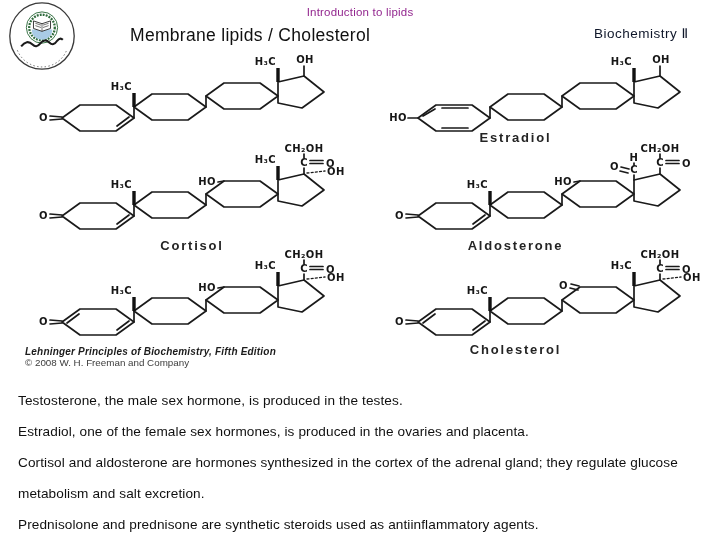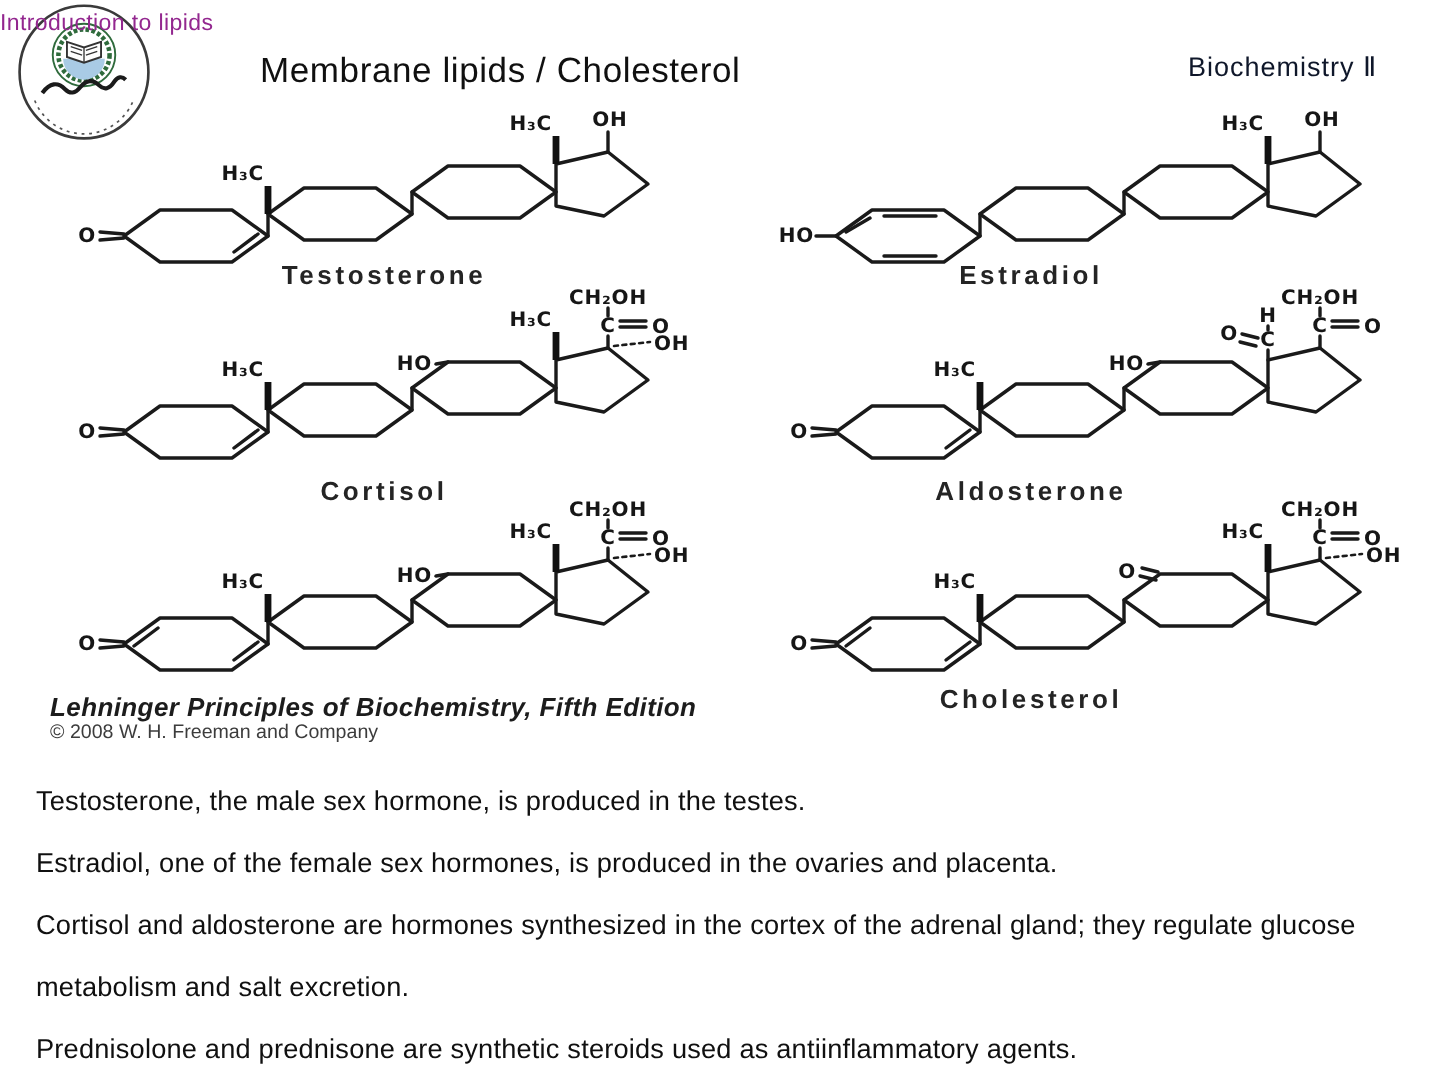--- a/index.html
+++ b/index.html
@@ -1,21 +1,21 @@
 <!DOCTYPE html>
 <html><head>
 <meta charset="utf-8">
 <style>
   html,body{margin:0;padding:0;background:#888;}
   .slide{
     position:relative;width:720px;height:540px;background:#ffffff;
     font-family:"Liberation Sans","DejaVu Sans",sans-serif;overflow:hidden;
   }
   
-  .hdr-sub{position:absolute;top:6px;left:0;width:720px;text-align:left;
+  .hdr-sub{position:absolute;top:6px;left:0;width:720px;text-align:center;
     font-size:11.5px;color:#93278f;letter-spacing:.2px;}
   .hdr-title{position:absolute;top:25px;left:130px;width:500px;text-align:left;
     font-size:17.5px;color:#101010;letter-spacing:.3px;}
   .hdr-tag{position:absolute;top:25px;left:594px;font-size:13.5px;color:#0f172a;
     letter-spacing:.5px;font-family:Liberation Sans, sans-serif;}
   
   .mol{position:absolute;width:300px;height:96px;}
   .mol svg{overflow:visible;display:block;}
   .bond{stroke:#1a1a1a;stroke-width:1.7;fill:none;stroke-linejoin:round;stroke-linecap:round;}
   .bold-bond{stroke:#111;stroke-width:3.4;fill:none;stroke-linecap:butt;}
@@ -23,21 +23,21 @@
   .atom{font-family:"DejaVu Sans",sans-serif;font-weight:bold;font-size:10px;
     fill:#161616;letter-spacing:.4px;}
   .mol-name{position:absolute;top:76px;left:0;width:300px;text-align:center;
     font-weight:bold;font-size:13px;letter-spacing:1.8px;color:#242424;}
   .mr .mol-name{width:235px;}
   .row2 .mol-name{top:86px;}
   .row3 .mol-name{top:84px;}
   
   .caption{position:absolute;left:25px;top:345px;color:#1c1c1c;}
   .cap-label{font-size:13.5px;font-weight:bold;letter-spacing:.8px;}
-  .cap-src{font-size:13px;font-weight:bold;font-style:italic;letter-spacing:.2px;margin-top:1px;}
+  .cap-src{font-size:10px;font-weight:bold;font-style:italic;letter-spacing:.2px;margin-top:1px;}
   .cap-copy{font-size:9.8px;color:#3c3c3c;}
   
   .bodytext{position:absolute;left:18px;top:385px;width:704px;
     font-size:13.6px;line-height:31px;color:#101010;letter-spacing:.1px;}
   .bodytext p{margin:0;}
   
   .logo{position:absolute;left:6px;top:1px;}
 </style>
 </head>
 <body>
@@ -70,21 +70,20 @@
         <path class="bond" d="M87,63 L75,72"></path>
         <path class="bond" d="M8,62 L20,63 M8,66 L20,65"></path>
         <path class="bold-bond" d="M92,53 L92,39 M236,28 L236,14"></path>
         <path class="bond" d="M262,22 L262,12"></path>
       </g>
       <text class="atom" x="6" y="67" text-anchor="end">O</text>
       <text class="atom" x="90" y="36" text-anchor="end">H₃C</text>
       <text class="atom" x="234" y="11" text-anchor="end">H₃C</text>
       <text class="atom" x="263" y="9" text-anchor="middle">OH</text>
     </svg>
-    <div class="mol-name">Testosterone</div>
   </div>
 
   <div class="mol mr row1" style="left:398px;top:54px;">
     <svg width="300" height="80" viewBox="0 0 300 80">
       <g>
         <path class="bond" d="M20,64 L38,51 L74,51 L92,64 L74,77 L38,77 Z"></path>
         <path class="bond" d="M92,53 L110,40 L146,40 L164,53 L146,66 L110,66 Z"></path>
         <path class="bond" d="M164,42 L182,29 L218,29 L236,42 L218,55 L182,55 Z"></path>
         <path class="bond" d="M236,28 L262,22 L282,38 L260,54 L236,49 Z"></path>
         <path class="bond" d="M92,53 L92,64 M164,42 L164,53"></path>

